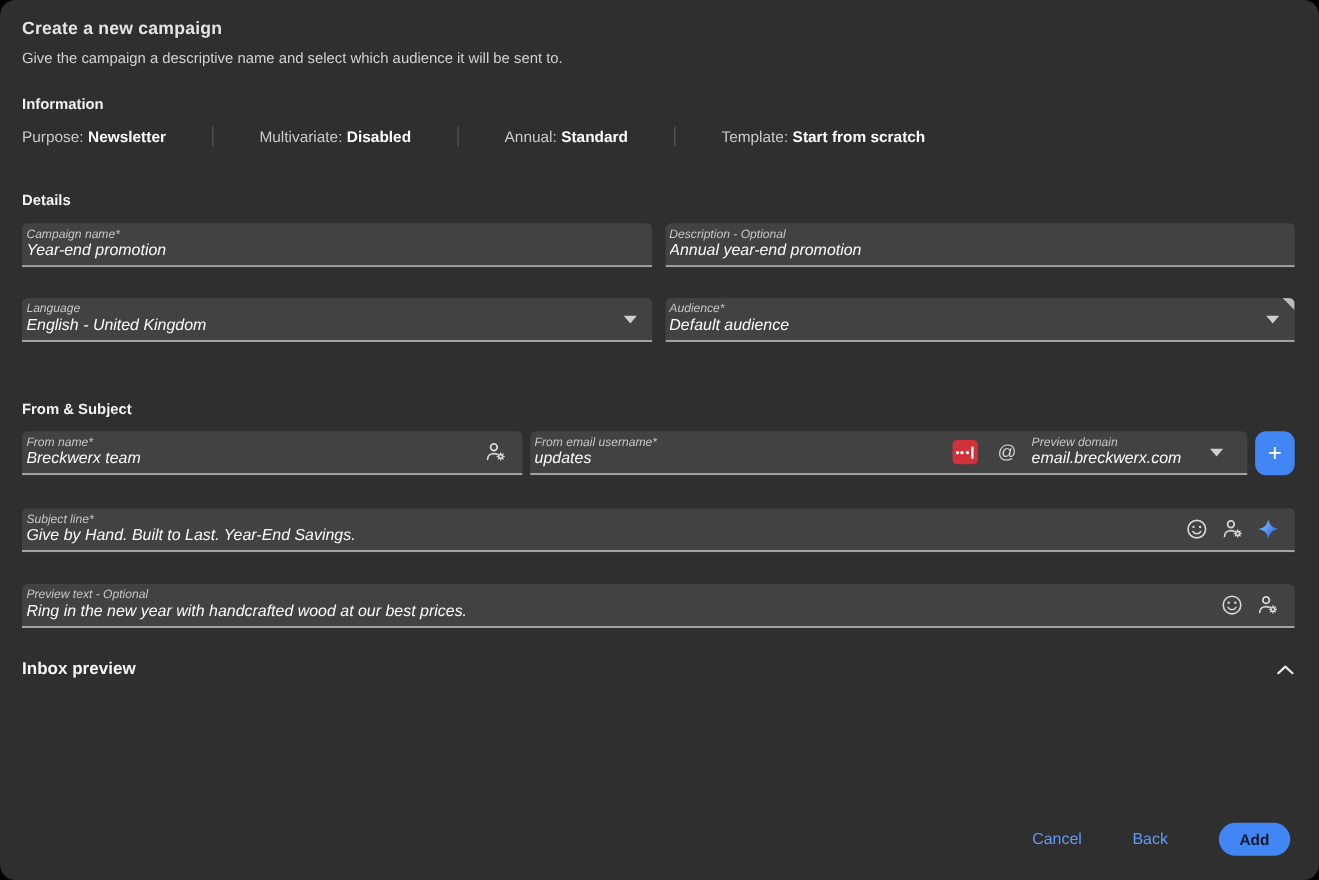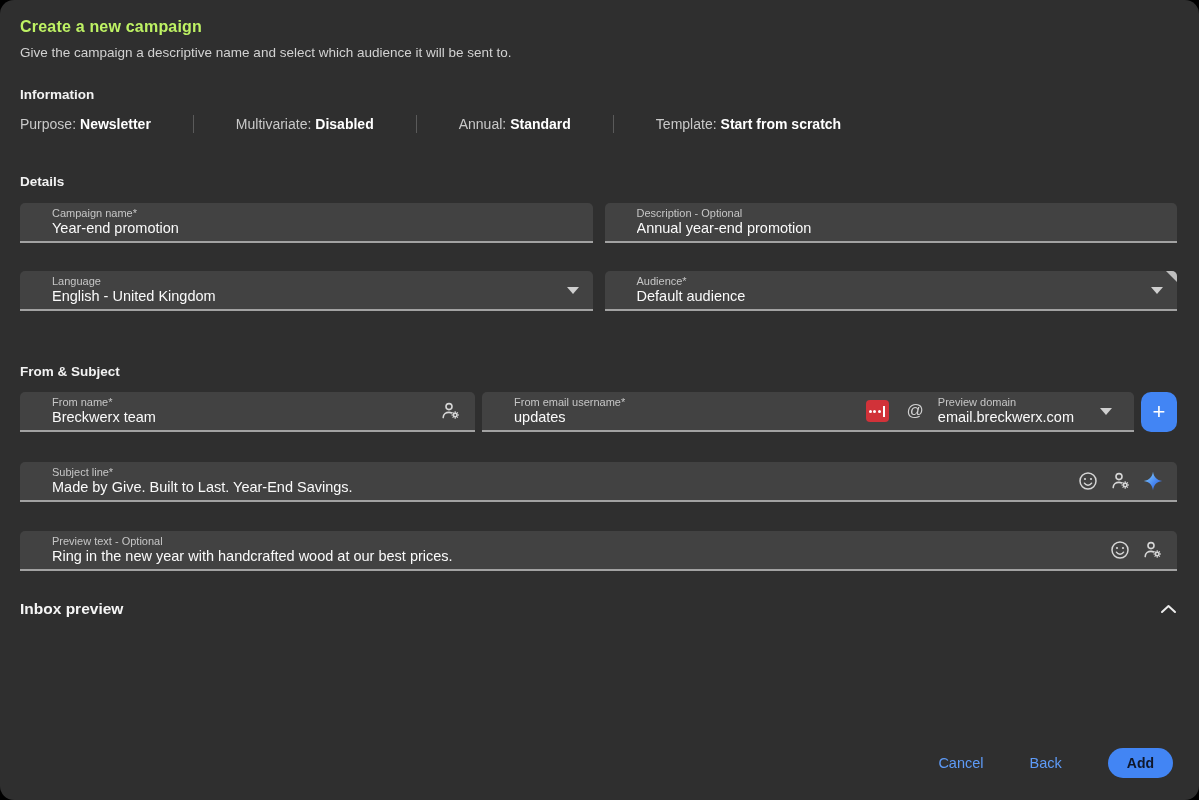--- a/index.html
+++ b/index.html
@@ -8,43 +8,44 @@
     font-family:"Liberation Sans", sans-serif;
     -webkit-font-smoothing:antialiased;
     overflow:hidden;
   }
   .card{
     position:absolute;inset:0;
     background:#2f2f2f;border-radius:14px;
     overflow:hidden;box-sizing:border-box;
     padding:18px 22px 0 20px;
   }
-  .page-title{font-size:16px;font-weight:700;color:#bef264;letter-spacing:.2px;}
+  .page-title{font-size:16px;font-weight:700;color:#e5e5e5;letter-spacing:.2px;}
   .page-subtitle{margin-top:9px;font-size:13.5px;color:#d2d2d2;}
   .section-heading{font-size:13.5px;font-weight:700;color:#f2f2f2;}
   .info-heading{margin-top:27px;}
   .info-row{margin-top:13px;display:flex;align-items:center;font-size:14px;color:#c9c9c9;gap:16px;}
   .info-item{white-space:nowrap;}
   .info-item b{color:#fff;font-weight:700;margin-left:4px;}
   .info-sep{width:1px;height:18px;background:#5a5a5a;margin:0 26px;}
   .details-heading{margin-top:41px;}
   .fields-grid{
     margin-top:14px;
     display:grid;grid-template-columns:1fr 1fr;
     column-gap:12px;row-gap:28px;
   }
   .field{
     position:relative;
     background:#424242;
     border-radius:5px 5px 0 0;
     border-bottom:2px solid #a2a2a2;
     height:40px;box-sizing:border-box;
-    padding:4px 14px 4px 32px;
+    padding:4px 14px 4px 4px;
     display:flex;align-items:center;
     cursor:text;
+    font-style:italic;
   }
   .field-text{flex:1;min-width:0;display:flex;flex-direction:column;justify-content:center;}
   .field-label{font-size:11px;color:#c6c6c6;line-height:13px;}
   .field-value{font-size:14.5px;color:#fafafa;line-height:17px;white-space:nowrap;overflow:hidden;}
   .chev-down{
     width:0;height:0;flex:none;
     border-left:6px solid transparent;border-right:6px solid transparent;
     border-top:7px solid #cfcfcf;margin-left:10px;
   }
   .corner-fold{
@@ -189,21 +190,21 @@
       </div>
       <span class="chev-down" style="margin:0 8px 0 26px;"></span>
     </div>
 
     <button class="plus-btn">+</button>
   </div>
 
   <div class="field wide-field">
     <div class="field-text">
       <div class="field-label">Subject line*</div>
-      <div class="field-value">Made by Give. Built to Last. Year-End Savings.</div>
+      <div class="field-value">Give by Hand. Built to Last. Year-End Savings.</div>
     </div>
     <span class="icon-btn">
       <svg width="20" height="20" viewBox="0 0 20 20">
         <circle cx="10" cy="10" r="8" fill="none" stroke="#d6d6d6" stroke-width="1.5"></circle>
         <circle cx="7" cy="8" r="1.1" fill="#d6d6d6"></circle>
         <circle cx="13" cy="8" r="1.1" fill="#d6d6d6"></circle>
         <path d="M6.4 12.2 c1 1.5 2.3 2.1 3.6 2.1 s2.6-.6 3.6-2.1" fill="none" stroke="#d6d6d6" stroke-width="1.4" stroke-linecap="round"></path>
       </svg>
     </span>
     <span class="icon-btn">

